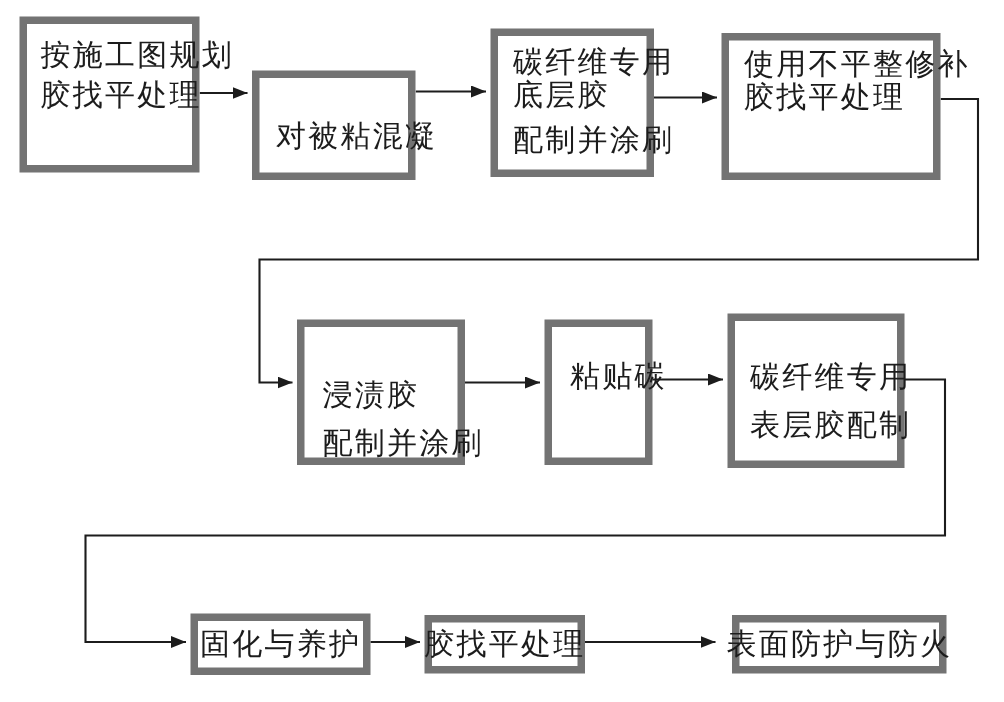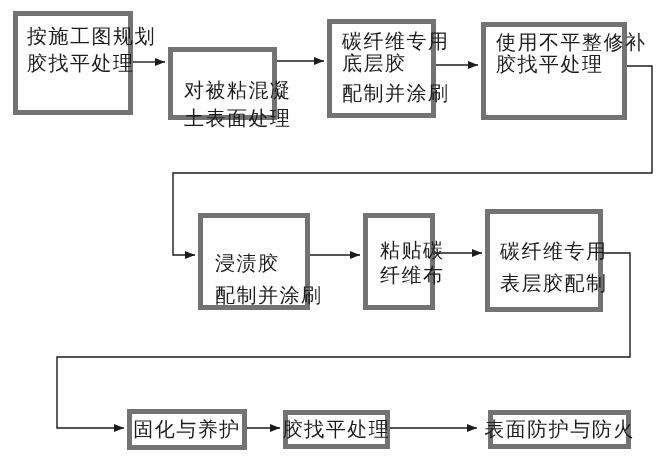--- a/index.html
+++ b/index.html
@@ -89,42 +89,40 @@
     <line x1="390" y1="428" x2="477" y2="428" marker-end="url(#arr)"></line>
   </svg>
 
   <div class="box" id="b1">
     <span class="ln">按施工图规划</span>
     <span class="ln">胶找平处理</span>
   </div>
 
   <div class="box" id="b2">
     <span class="ln">对被粘混凝</span>
-    <span class="ln">土表面处理</span>
   </div>
 
   <div class="box" id="b3">
     <span class="ln">碳纤维专用</span>
     <span class="ln">底层胶</span>
     <span class="ln gap">配制并涂刷</span>
   </div>
 
   <div class="box" id="b4">
     <span class="ln">使用不平整修补</span>
     <span class="ln">胶找平处理</span>
   </div>
 
   <div class="box" id="b5">
     <span class="ln">浸渍胶</span>
     <span class="ln">配制并涂刷</span>
   </div>
 
   <div class="box" id="b6">
     <span class="ln">粘贴碳</span>
-    <span class="ln">纤维布</span>
   </div>
 
   <div class="box" id="b7">
     <span class="ln">碳纤维专用</span>
     <span class="ln">表层胶配制</span>
   </div>
 
   <div class="box" id="b8">
     <span class="ln">固化与养护</span>
   </div>

